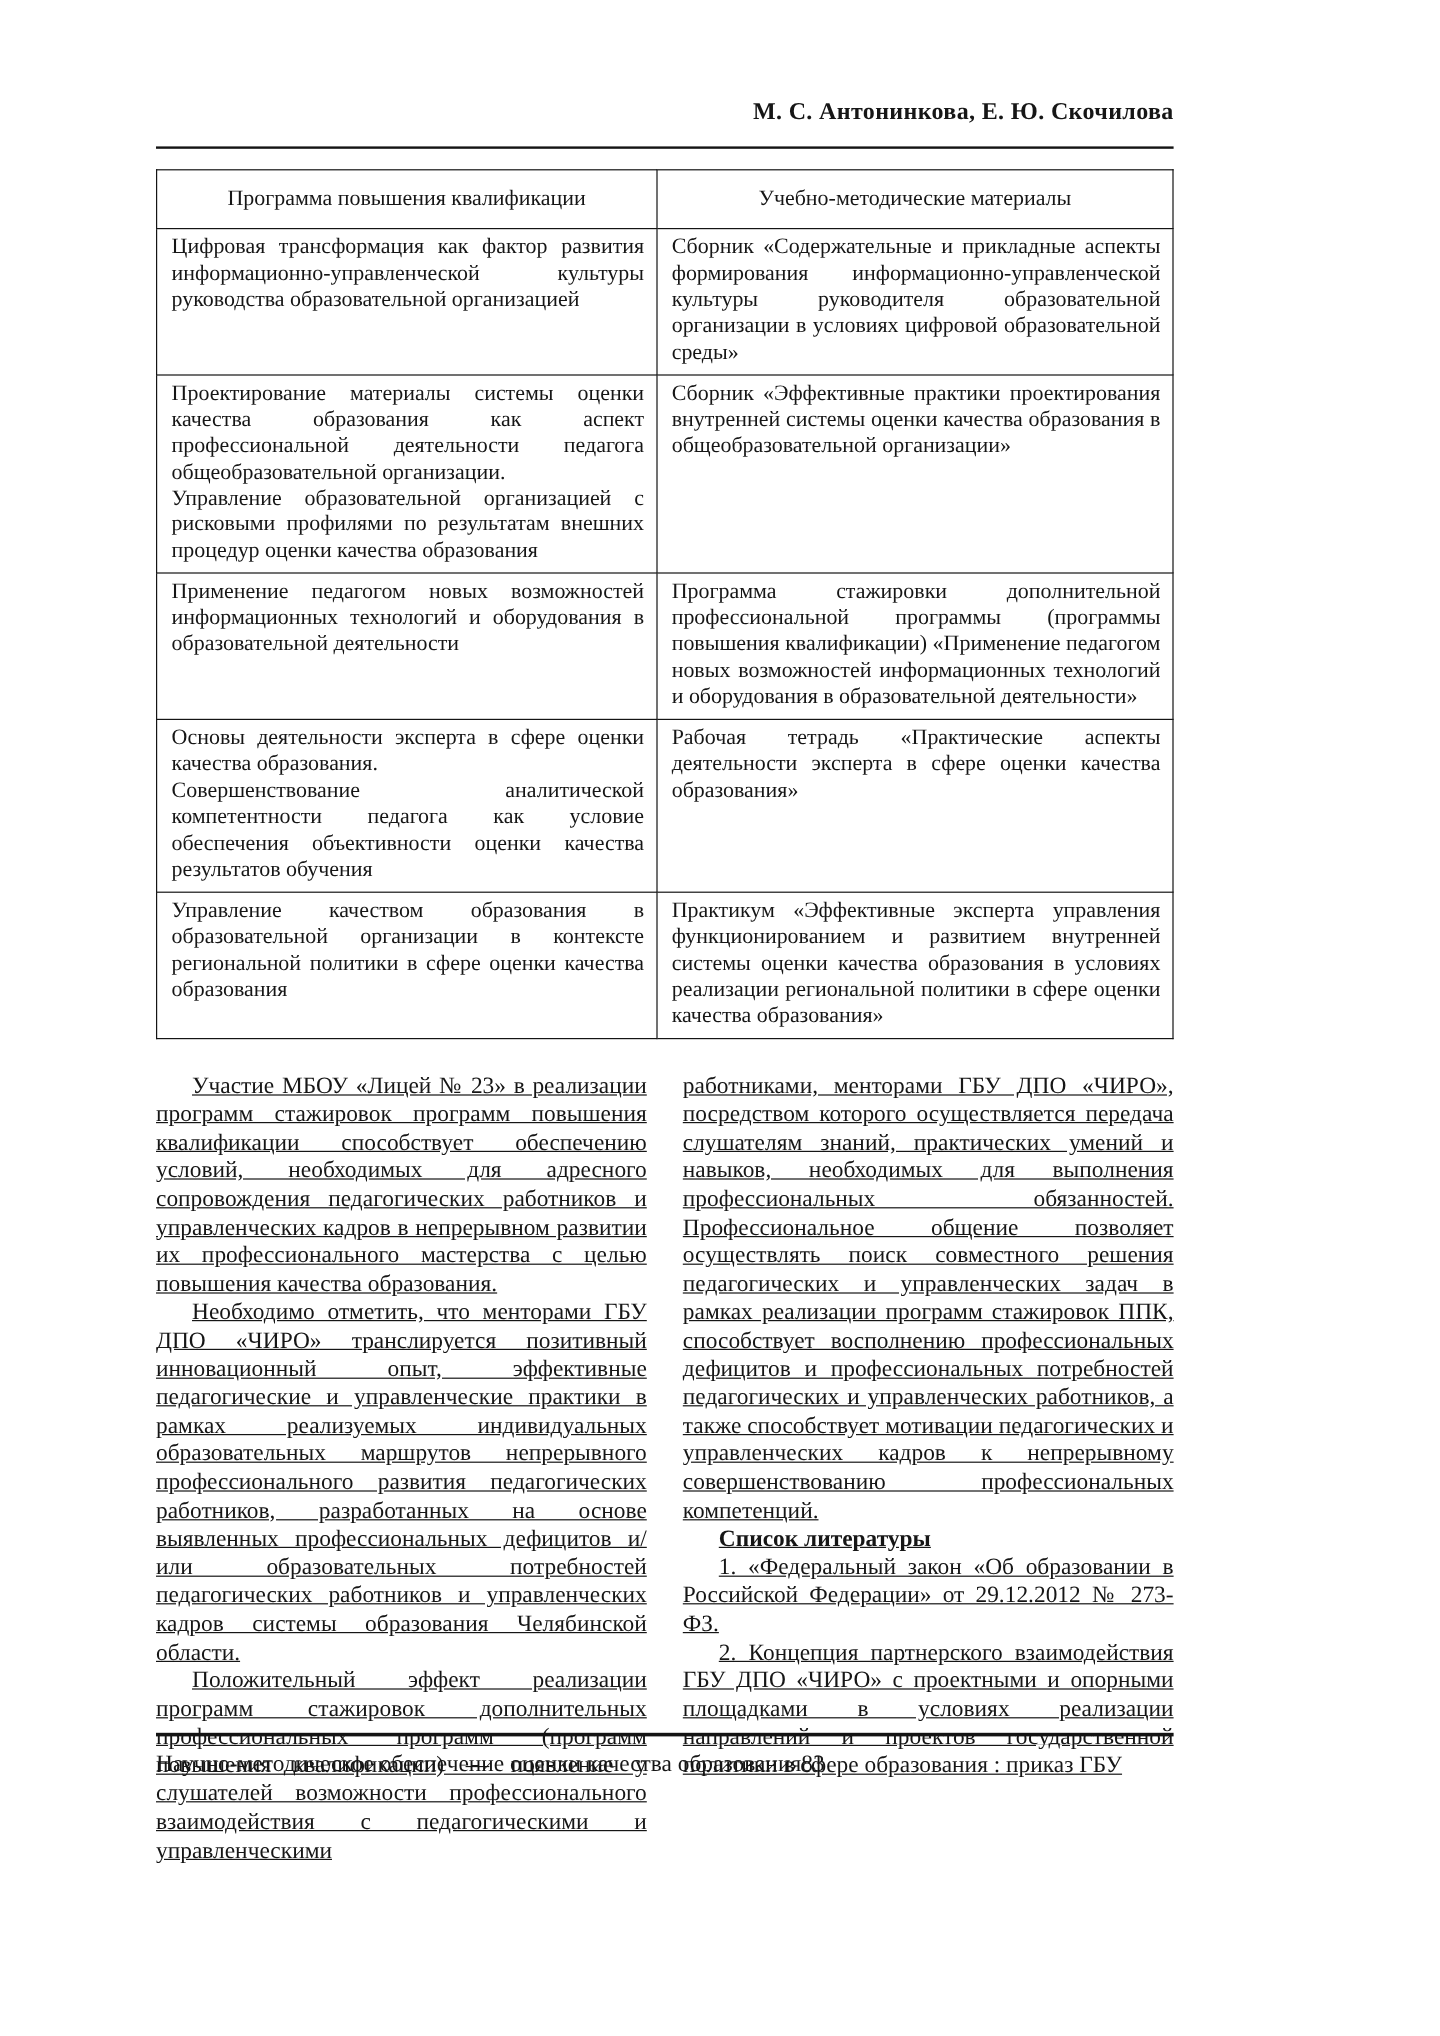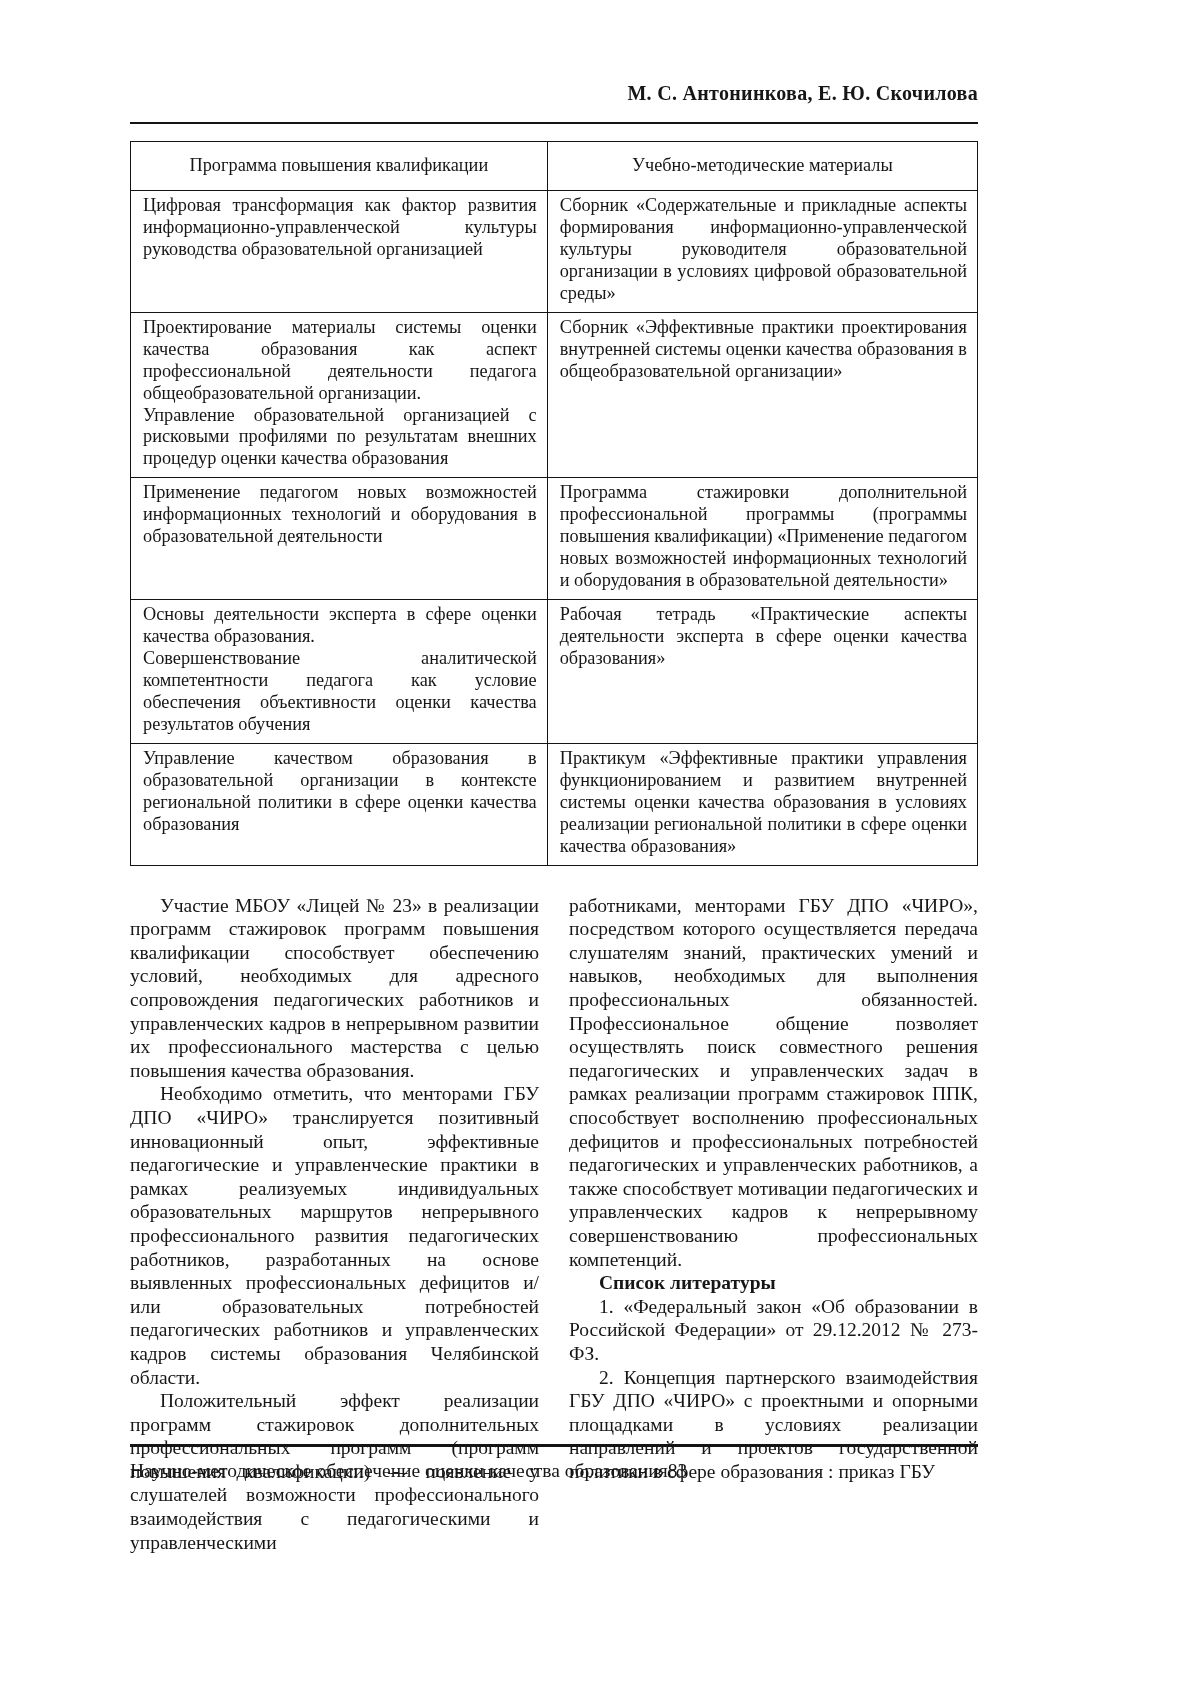--- a/index.html
+++ b/index.html
@@ -56,20 +56,21 @@
     font-weight: normal;
     text-align: center;
     padding: 13px 8px 13px 8px;
     hyphens: none;
   }
   .program-table td p { margin: 0; }
   .columns {
     display: flex;
     gap: 30px;
     margin-top: 28px;
+    text-decoration: underline;
   }
   .col {
     width: 409px;
     font-size: 19.5px;
     line-height: 1.21;
     text-align: justify;
     hyphens: auto;
     -webkit-hyphens: auto;
   }
   .col p { margin: 0; }
@@ -146,21 +147,21 @@
           </td>
           <td>
             <p>Рабочая тетрадь «Практические аспекты деятельности эксперта в сфере оценки качества образования»</p>
           </td>
         </tr>
         <tr>
           <td>
             <p>Управление качеством образования в образовательной организации в контексте региональной политики в сфере оценки качества образования</p>
           </td>
           <td>
-            <p>Практикум «Эффективные практики управления функционированием и развитием внутренней системы оценки качества образования в условиях реализации региональной политики в сфере оценки качества образования»</p>
+            <p>Практикум «Эффективные эксперта управления функционированием и развитием внутренней системы оценки качества образования в условиях реализации региональной политики в сфере оценки качества образования»</p>
           </td>
         </tr>
       </tbody>
     </table>
 
     <div class="columns">
       <div class="col">
         <p class="indent">Участие МБОУ «Лицей № 23» в реализации программ стажировок программ повышения квалификации способствует обеспечению условий, необходимых для адресного сопровождения педагогических работников и управленческих кадров в непрерывном развитии их профессионального мастерства с целью повышения качества образования.</p>
         <p class="indent">Необходимо отметить, что менторами ГБУ ДПО «ЧИРО» транслируется позитивный инновационный опыт, эффективные педагогические и управленческие практики в рамках реализуемых индивидуальных образовательных маршрутов непрерывного профессионального развития педагогических работников, разработанных на основе выявленных профессиональных дефицитов и/или образовательных потребностей педагогических работников и управленческих кадров системы образования Челябинской области.</p>
         <p class="indent">Положительный эффект реализации программ стажировок дополнительных профессиональных программ (программ повышения квалификации) — появление у слушателей возможности профессионального взаимодействия с педагогическими и управленческими</p>

